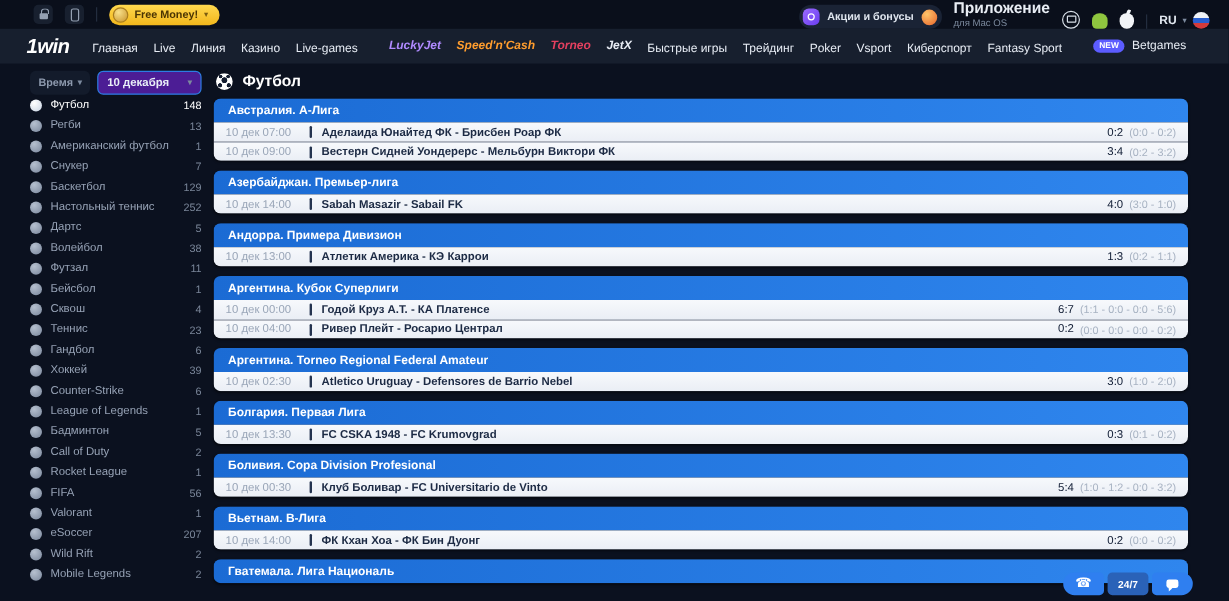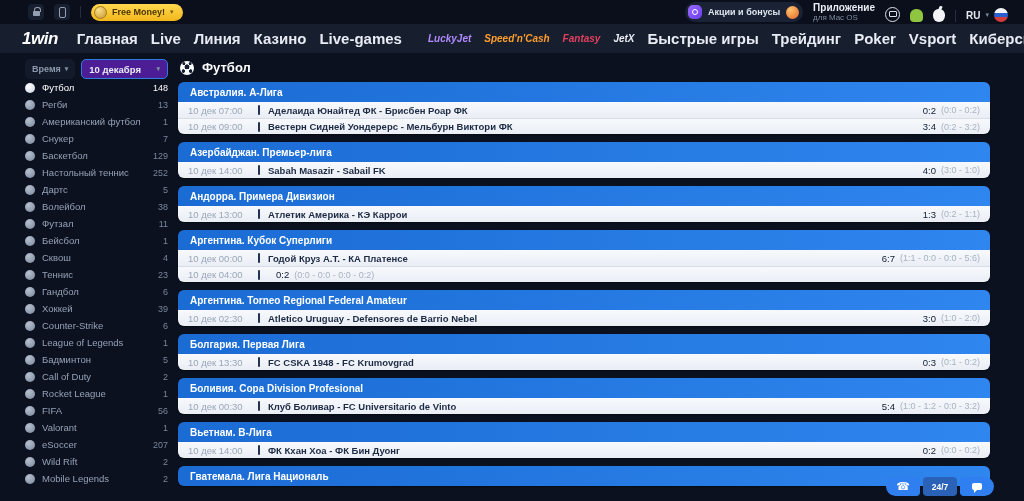--- a/index.html
+++ b/index.html
@@ -17,36 +17,36 @@
   .moneybag { width:13px; height:13px; border-radius:50%; background:radial-gradient(circle at 35% 30%,#f8e08a,#c9952c); border:1px solid #a87c1f; }
   .freemoney-label { font-size:9px; font-weight:bold; color:#4a3403; }
   .freemoney-chev { font-size:7px; color:#7a5c10; }
   .util-right { margin-left:auto; display:flex; align-items:flex-end; gap:10px; }
   .promos { height:20px; background:#1a2335; border-radius:11px; display:flex; align-items:center; gap:6px; padding:0 4px 0 3px; }
   .gift-ic { width:14px; height:14px; border-radius:5px; background:linear-gradient(135deg,#9a6bff,#6a3df0); position:relative; }
   .gift-ic::after { content:''; position:absolute; top:4px; left:4px; width:4px; height:4px; border:1.5px solid #fff; border-radius:50%; }
   .promos-label { font-size:9px; color:#dfe5ee; font-weight:bold; }
   .emoji-ic { width:13px; height:13px; border-radius:50%; background:radial-gradient(circle at 35% 30%,#ffc46a,#e8642a); }
   .app-text { text-align:left; line-height:1.15; }
-  .app-l1 { font-size:10px; color:#e8edf4; font-weight:bold; }
+  .app-l1 { font-size:13px; color:#e8edf4; font-weight:bold; }
   .app-l2 { font-size:8px; color:#7c8a9e; }
   .os-ic { width:15px; height:15px; border-radius:50%; border:1.5px solid #d8dfe8; position:relative; }
   .os-ic::after { content:''; position:absolute; top:3px; left:3px; width:6px; height:4px; border:1px solid #d8dfe8; border-radius:1px; }
   .android-ic { width:13px; height:13px; background:#8fc63f; border-radius:6px 6px 4px 4px; }
   .apple-ic { width:12px; height:13px; background:#f2f4f7; border-radius:45% 45% 48% 48%; position:relative; }
   .apple-ic::after { content:''; position:absolute; top:-3px; left:6px; width:3px; height:4px; background:#f2f4f7; border-radius:50% 0; transform:rotate(20deg); }
   .lang { display:flex; align-items:center; gap:5px; }
   .lang-code { font-size:10px; color:#e3e9f1; font-weight:bold; }
   .chev { font-size:7px; color:#7c8a9e; }
   .flag { width:14px; height:14px; border-radius:50%; overflow:hidden; background:linear-gradient(180deg,#f2f4f7 33%,#2a5fd0 33%,#2a5fd0 66%,#d43b3b 66%); }
 
   
   .navbar { height:29px; background:#171f2e; display:flex; align-items:center; padding:0 14px 0 22px; gap:13px; }
   .logo { color:#fff; font-weight:bold; font-style:italic; font-size:17px; letter-spacing:-0.5px; margin-right:6px; }
-  .navlink { font-size:15px; color:#e7ecf4; font-weight:bold; text-decoration:none; white-space:nowrap; cursor:pointer; }
+  .navlink { font-size:10px; color:#e7ecf4; font-weight:normal; text-decoration:none; white-space:nowrap; cursor:pointer; }
   .gamelogo { font-size:10px; font-weight:bold; font-style:italic; white-space:nowrap; cursor:pointer; }
   .logo-luckyjet { color:#b08aff; }
   .logo-sncash { color:#ff9d2e; }
   .logo-aviator { color:#e3405f; }
   .logo-jetx { color:#e8ecf4; }
   .newbadge { background:#5c5cff; color:#fff; font-size:7px; font-weight:bold; border-radius:7px; padding:2px 5px; margin-right:-7px; }
 
   
   .content { display:flex; padding:6px 34px 0 25px; gap:10px; }
 
@@ -131,21 +131,21 @@
       <span class="flag"></span>
     </div>
   </div>
 </div>
 
 <div class="navbar">
   <span class="logo">1win</span>
   <span><a class="navlink" style="margin-right:13px;">Главная</a><a class="navlink" style="margin-right:13px;">Live</a><a class="navlink" style="margin-right:13px;">Линия</a><a class="navlink" style="margin-right:13px;">Казино</a><a class="navlink" style="margin-right:13px;">Live-games</a></span>
   <span class="gamelogo logo-luckyjet">LuckyJet</span>
   <span class="gamelogo logo-sncash">Speed'n'Cash</span>
-  <span class="gamelogo logo-aviator">Fantasy</span>
+  <span class="gamelogo logo-aviator">Torneo</span>
   <span class="gamelogo logo-jetx">JetX</span>
   <span><a class="navlink" style="margin-right:13px;">Быстрые игры</a><a class="navlink" style="margin-right:13px;">Трейдинг</a><a class="navlink" style="margin-right:13px;">Poker</a><a class="navlink" style="margin-right:13px;">Vsport</a><a class="navlink" style="margin-right:13px;">Киберспорт</a><a class="navlink" style="margin-right:13px;">Fantasy Sport</a></span>
   <span class="newbadge">NEW</span>
   <a class="navlink">Betgames</a>
 
 </div>
 
 <div class="content">
 
   <div class="sidebar">
@@ -339,20 +339,21 @@
             <div class="match-row">
             <span class="m-time">10 дек 00:00</span>
             <span class="m-div"></span>
             <span class="m-teams">Годой Круз А.Т. - КА Платенсе</span>
             <span class="m-score">6:7</span>
             <span class="m-periods">(1:1 - 0:0 - 0:0 - 5:6)</span>
           </div>
             <div class="match-row">
             <span class="m-time">10 дек 04:00</span>
             <span class="m-div"></span>
+            <span class="m-teams">Ривер Плейт - Росарио Централ</span>
             <span class="m-score">0:2</span>
             <span class="m-periods">(0:0 - 0:0 - 0:0 - 0:2)</span>
           </div>
           </div>
       </section>
         <section class="league">
         <div class="league-header">Аргентина. Torneo Regional Federal Amateur</div>
         <div>
             <div class="match-row">
             <span class="m-time">10 дек 02:30</span>

